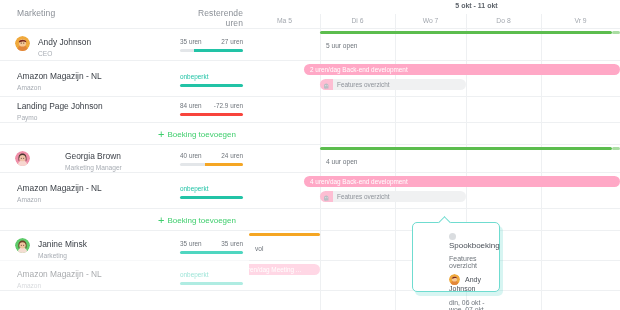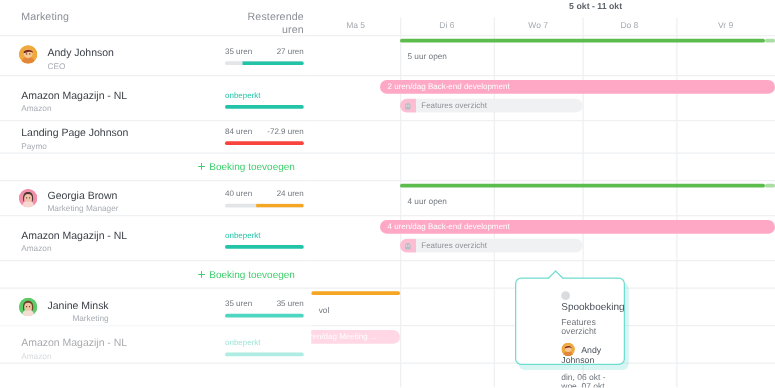--- a/index.html
+++ b/index.html
@@ -247,21 +247,21 @@
       <div class="avatar" style="top:6px;">
         <svg class="av-inner" viewBox="0 0 15 15" width="15" height="15">
           <circle cx="7.5" cy="7.5" r="7.5" fill="#f08fa8"></circle>
           <ellipse cx="7.5" cy="13.6" rx="4.6" ry="4" fill="#f7d7d0"></ellipse>
           <path d="M3.5 8.5C3.2 4 5.2 2.6 7.5 2.6S11.8 4 11.5 8.5c-.1 1.4-.6 2-.6 2l-.5-4-6 .6-.3 3.4s-.5-.7-.6-2z" fill="#4a3530"></path>
           <circle cx="7.5" cy="7.2" r="3.1" fill="#f0c3a8"></circle>
           <circle cx="6.3" cy="7.2" r=".5" fill="#4a3530"></circle>
             <circle cx="8.7" cy="7.2" r=".5" fill="#4a3530"></circle>
         </svg>
       </div>
-      <div class="who has-av" style="top:6px;">
+      <div class="who has-av" style="top:6px;margin-left:27px;">
         <div class="nm">Georgia Brown</div>
         <div class="sub">Marketing Manager</div>
       </div>
       <div class="hours" style="top:7px;">
         <div class="lbls">
           <span class="l">40 uren</span>
           <span class="r">24 uren</span>
         </div>
         <div class="bar">
           <div class="seg" style="left:40%; width:60%; background:#f5a623;"></div>
@@ -281,21 +281,21 @@
         <div class="bar" style="background:#22c3a6;"></div>
       </div>
     </div>
 
     <div class="addrow" style="top:208px; height:22px;">
       <div class="addlink">
         <span class="plus">+</span><span>Boeking toevoegen</span>
       </div>
     </div>
 
-    <div class="row" style="top:230px; height:30px;text-align:right;">
+    <div class="row" style="top:230px; height:30px;">
       <div class="avatar" style="top:7px;">
         <svg class="av-inner" viewBox="0 0 15 15" width="15" height="15">
           <circle cx="7.5" cy="7.5" r="7.5" fill="#5ecb6a"></circle>
           <ellipse cx="7.5" cy="13.6" rx="4.6" ry="4" fill="#f4ddd2"></ellipse>
           <path d="M3.4 8.8C3 4.2 5.2 2.5 7.5 2.5s4.5 1.7 4.1 6.3c-.1 1.3-.8 2.2-.8 2.2l-.4-4.5-5.9.7-.3 3.8s-.7-.9-.8-2.2z" fill="#6b4428"></path>
           <circle cx="7.5" cy="7.3" r="3.1" fill="#f0c3a0"></circle>
           <circle cx="6.3" cy="7.3" r=".5" fill="#4a3226"></circle>
             <circle cx="8.7" cy="7.3" r=".5" fill="#4a3226"></circle>
         </svg>
       </div>

